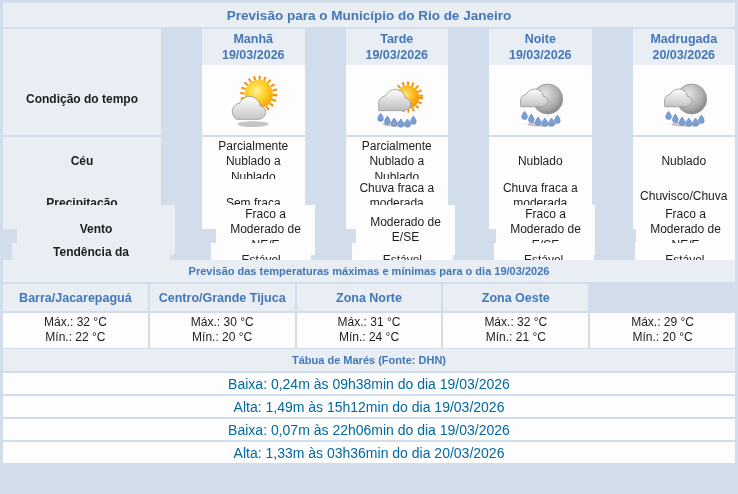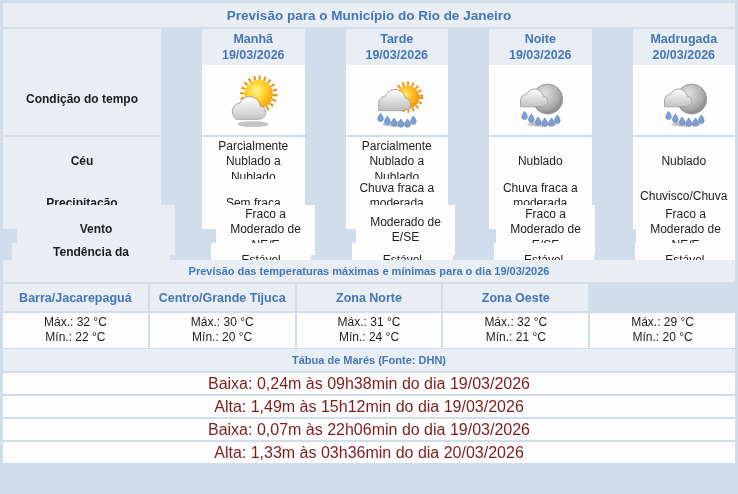--- a/index.html
+++ b/index.html
@@ -27,21 +27,21 @@
   .label-cell{background:#e9edf4;font-weight:bold;}
   .head-cell{background:#e9edf4;color:#4377b7;font-weight:bold;font-size:12.5px;}
   .h-phead{height:34px;}
   .h-cond{height:70px;}
   .h-sky{height:40px;}
   .h-prec{height:24px;}
   .h-wind{height:36px;padding-left:14px;}
   .h-trend{height:15px;padding-left:9px;}
   .h-region{height:27px;}
   .h-temps{height:34px;}
-  .tide-row{height:21px;background:#fdfdfe;color:#7f1d1d;font-size:16px;
+  .tide-row{height:21px;background:#fdfdfe;color:#0369a1;font-size:14px;
     display:flex;align-items:center;justify-content:center;flex:0 0 auto;}
   .icon-cell{padding:0;}
   .icon-wrap{width:58px;height:58px;display:flex;align-items:center;justify-content:center;}
 </style>
 </head>
 <body>
 
 <div class="board">
 
   <div class="bar title-bar">Previsão para o Município do Rio de Janeiro</div>

